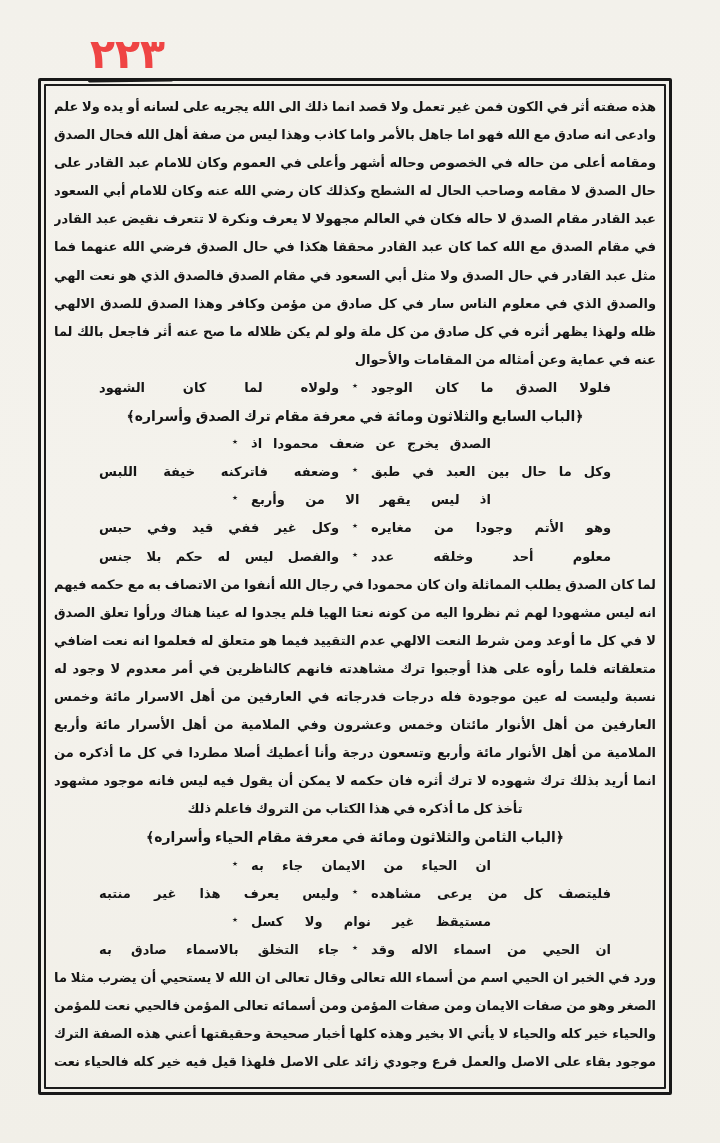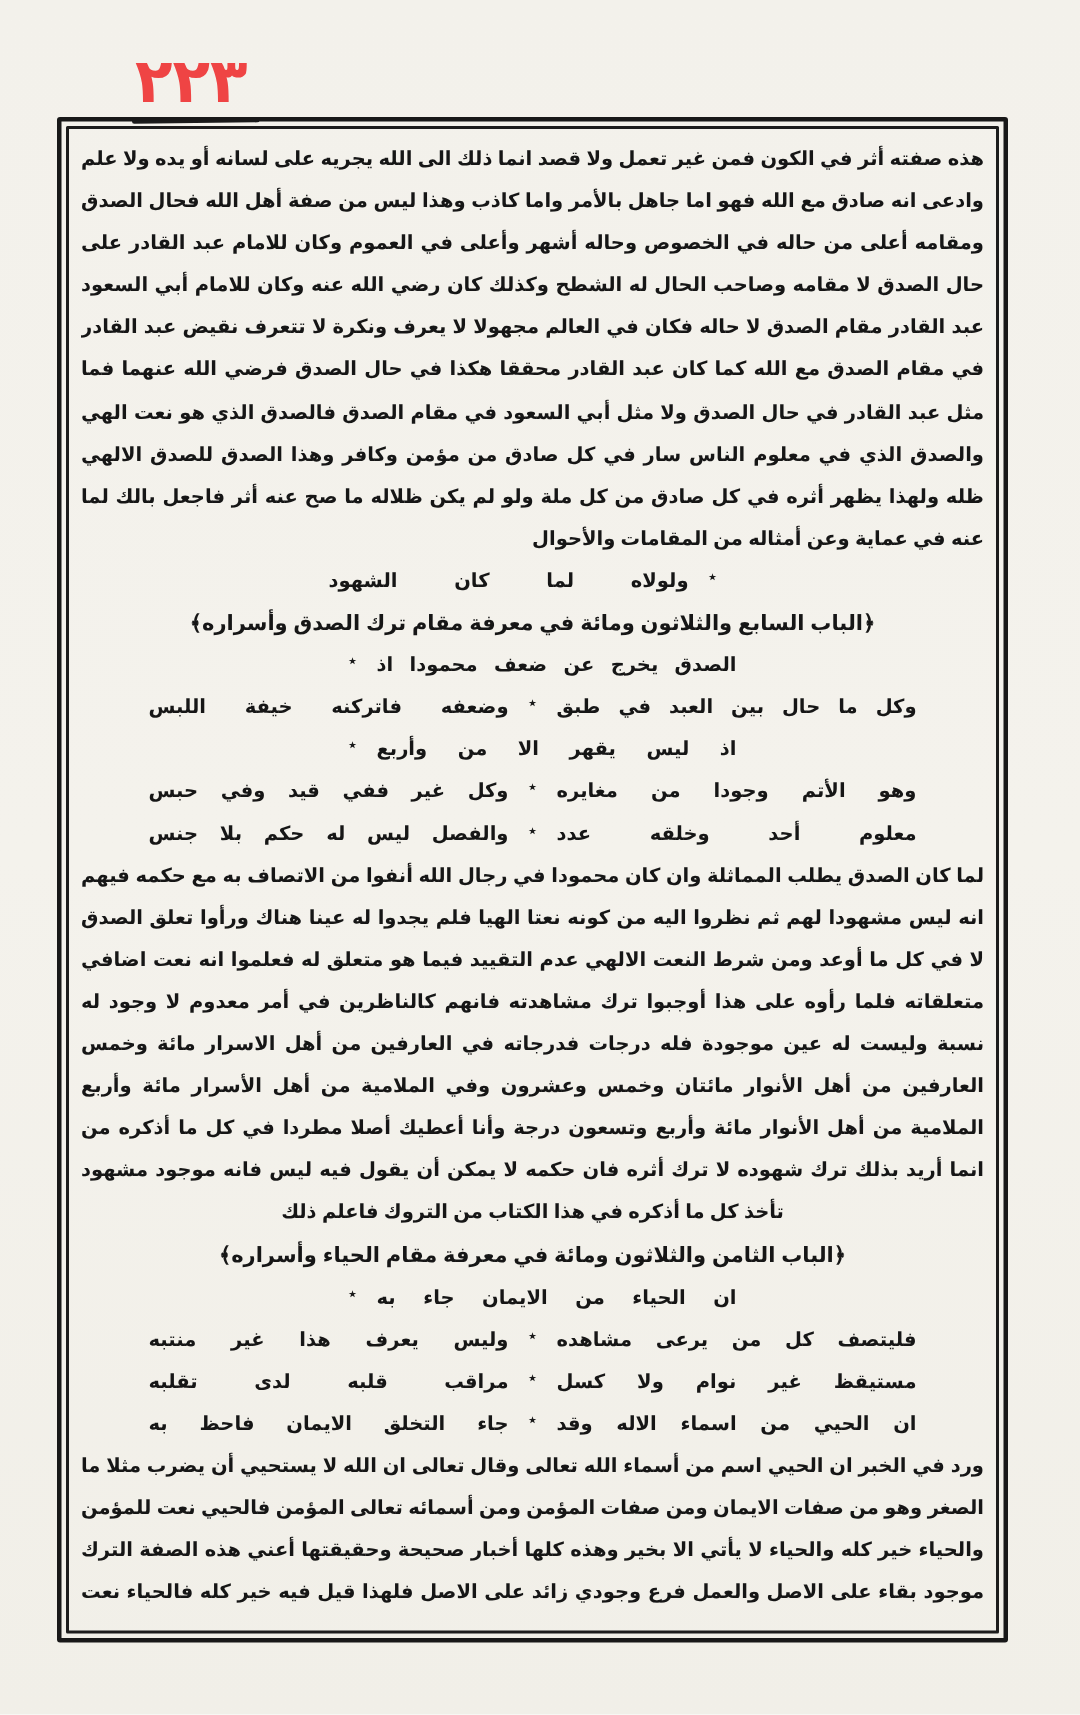--- a/index.html
+++ b/index.html
@@ -103,20 +103,21 @@
           <div class="line">ومقامه أعلى من حاله في الخصوص وحاله أشهر وأعلى في العموم وكان للامام عبد القادر على ما ينقل الينا من أحواله</div>
           <div class="line">حال الصدق لا مقامه وصاحب الحال له الشطح وكذلك كان رضي الله عنه وكان للامام أبي السعود بن الشبلي تلميذ</div>
           <div class="line">عبد القادر مقام الصدق لا حاله فكان في العالم مجهولا لا يعرف ونكرة لا تتعرف نقيض عبد القادر عجزا محققا لتمكنه</div>
           <div class="line">في مقام الصدق مع الله كما كان عبد القادر محققا هكذا في حال الصدق فرضي الله عنهما فما سمعنا في زماننا من كان</div>
           <div class="line">مثل عبد القادر في حال الصدق ولا مثل أبي السعود في مقام الصدق فالصدق الذي هو نعت الهي لا يكون الا لأهل الله</div>
           <div class="line">والصدق الذي في معلوم الناس سار في كل صادق من مؤمن وكافر وهذا الصدق للصدق الالهي كالظل للشخص فهو</div>
           <div class="line">ظله ولهذا يظهر أثره في كل صادق من كل ملة ولو لم يكن ظلاله ما صح عنه أثر فاجعل بالك لما أشرنا اليه وبسطناه فالناس</div>
           <div class="line last-right">عنه في عماية وعن أمثاله من المقامات والأحوال</div>
         </div>
         <div class="verse">
+          <span class="hemi">فلولا الصدق ما كان الوجود</span>
           <span class="verse-star">٭</span>
           <span class="hemi">ولولاه لما كان الشهود</span>
         </div>
         <div class="chapter-heading">﴿الباب السابع والثلاثون ومائة في معرفة مقام ترك الصدق وأسراره﴾</div>
         <div class="verse">
           <span class="hemi">الصدق يخرج عن ضعف محمودا اذ</span>
           <span class="verse-star">٭</span>
         </div>
         <div class="verse">
           <span class="hemi">وكل ما حال بين العبد في طبق</span>
@@ -154,26 +155,25 @@
           <span class="verse-star">٭</span>
         </div>
         <div class="verse">
           <span class="hemi">فليتصف كل من يرعى مشاهده</span>
           <span class="verse-star">٭</span>
           <span class="hemi">وليس يعرف هذا غير منتبه</span>
         </div>
         <div class="verse">
           <span class="hemi">مستيقظ غير نوام ولا كسل</span>
           <span class="verse-star">٭</span>
-          <span class="hemi">مراقب قلبه لدى تقلبه</span>
         </div>
         <div class="verse">
           <span class="hemi">ان الحيي من اسماء الاله وقد</span>
           <span class="verse-star">٭</span>
-          <span class="hemi">جاء التخلق الايمان فاحظ به</span>
+          <span class="hemi">جاء التخلق بالاسماء صادق به</span>
         </div>
         <div class="prose">
           <div class="line">ورد في الخبر ان الحيي اسم من أسماء الله تعالى وقال تعالى ان الله لا يستحيي أن يضرب مثلا ما بعوضة فما فوقها يعني في</div>
           <div class="line">الصغر وهو من صفات الايمان ومن صفات المؤمن ومن أسمائه تعالى المؤمن فالحيي نعت للمؤمن فان الحياء من الايمان</div>
           <div class="line">والحياء خير كله والحياء لا يأتي الا بخير وهذه كلها أخبار صحيحة وحقيقتها أعني هذه الصفة الترك لان الترك من كل</div>
           <div class="line">موجود بقاء على الاصل والعمل فرع وجودي زائد على الاصل فلهذا قيل فيه خير كله فالحياء نعت سلبي فالعبد اذا ترك</div>
         </div>
       </div>
   </div>
 </div>

